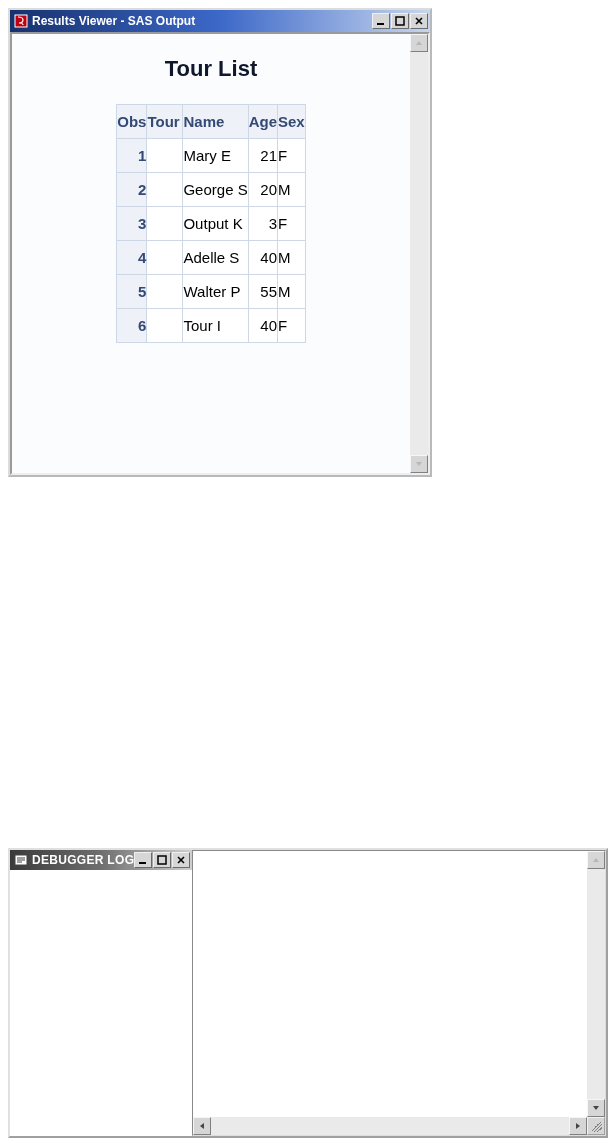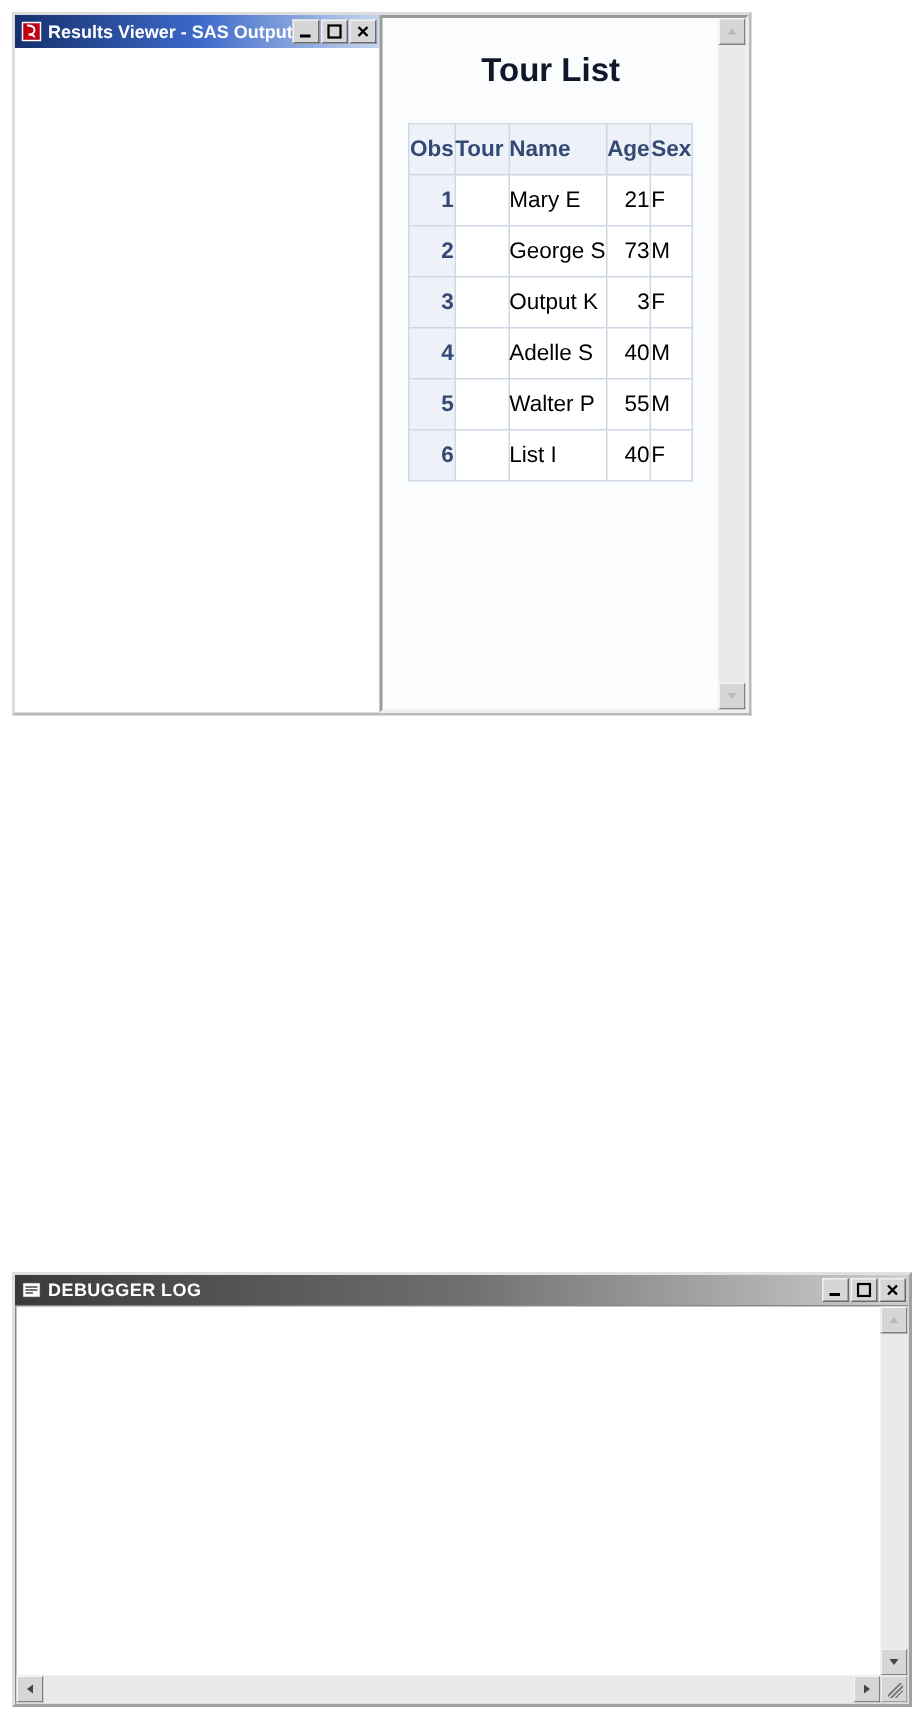--- a/index.html
+++ b/index.html
@@ -9,28 +9,28 @@
       width: 613px;
       height: 1143px;
       position: relative;
     }
 
     
     .window-results {
       position: absolute;
       left: 8px;
       top: 8px;
-      width: 493px;
+      width: 424px;
       height: 469px;
       border: 2px solid #b9b9b9;
       border-top-color: #dcdcdc;
       border-left-color: #dcdcdc;
       background: #fff;
       display: flex;
-      flex-direction: row;
+      flex-direction: column;
     }
     .titlebar-results {
       height: 22px;
       background: linear-gradient(to right, #17316e, #3c68c8, #c6d6ef);
       display: flex;
       align-items: center;
       padding: 0 2px 0 4px;
       color: #fff;
       font-weight: bold;
       font-size: 12px;
@@ -136,21 +136,21 @@
       position: absolute;
       left: 8px;
       top: 848px;
       width: 600px;
       height: 290px;
       border: 2px solid #a0a0a0;
       border-top-color: #e0e0e0;
       border-left-color: #e0e0e0;
       background: #fff;
       display: flex;
-      flex-direction: column;
+      flex-direction: row;
     }
     .titlebar-debug {
       height: 20px;
       background: linear-gradient(to right, #3a3a3a, #6f6f6f, #cfcfcf);
       display: flex;
       align-items: center;
       padding: 0 2px 0 4px;
       color: #fff;
       font-weight: bold;
       font-size: 12px;
@@ -288,21 +288,21 @@
             <td class="obs">1</td>
             <td class="tour"></td>
             <td>Mary E</td>
             <td class="age">21</td>
             <td>F</td>
           </tr>
           <tr>
             <td class="obs">2</td>
             <td class="tour"></td>
             <td>George S</td>
-            <td class="age">73</td>
+            <td class="age">20</td>
             <td>M</td>
           </tr>
           <tr>
             <td class="obs">3</td>
             <td class="tour"></td>
             <td>Output K</td>
             <td class="age">3</td>
             <td>F</td>
           </tr>
           <tr>
@@ -315,21 +315,21 @@
           <tr>
             <td class="obs">5</td>
             <td class="tour"></td>
             <td>Walter P</td>
             <td class="age">55</td>
             <td>M</td>
           </tr>
           <tr>
             <td class="obs">6</td>
             <td class="tour"></td>
-            <td>List I</td>
+            <td>Tour I</td>
             <td class="age">40</td>
             <td>F</td>
           </tr>
         </tbody>
       </table>
     </div>
     <div class="scrollbar-v">
       <div class="scroll-btn light">
         <svg width="8" height="8">
             <path d="M4 2 L7 6 L1 6 Z" fill="#b8b8b8"></path>

